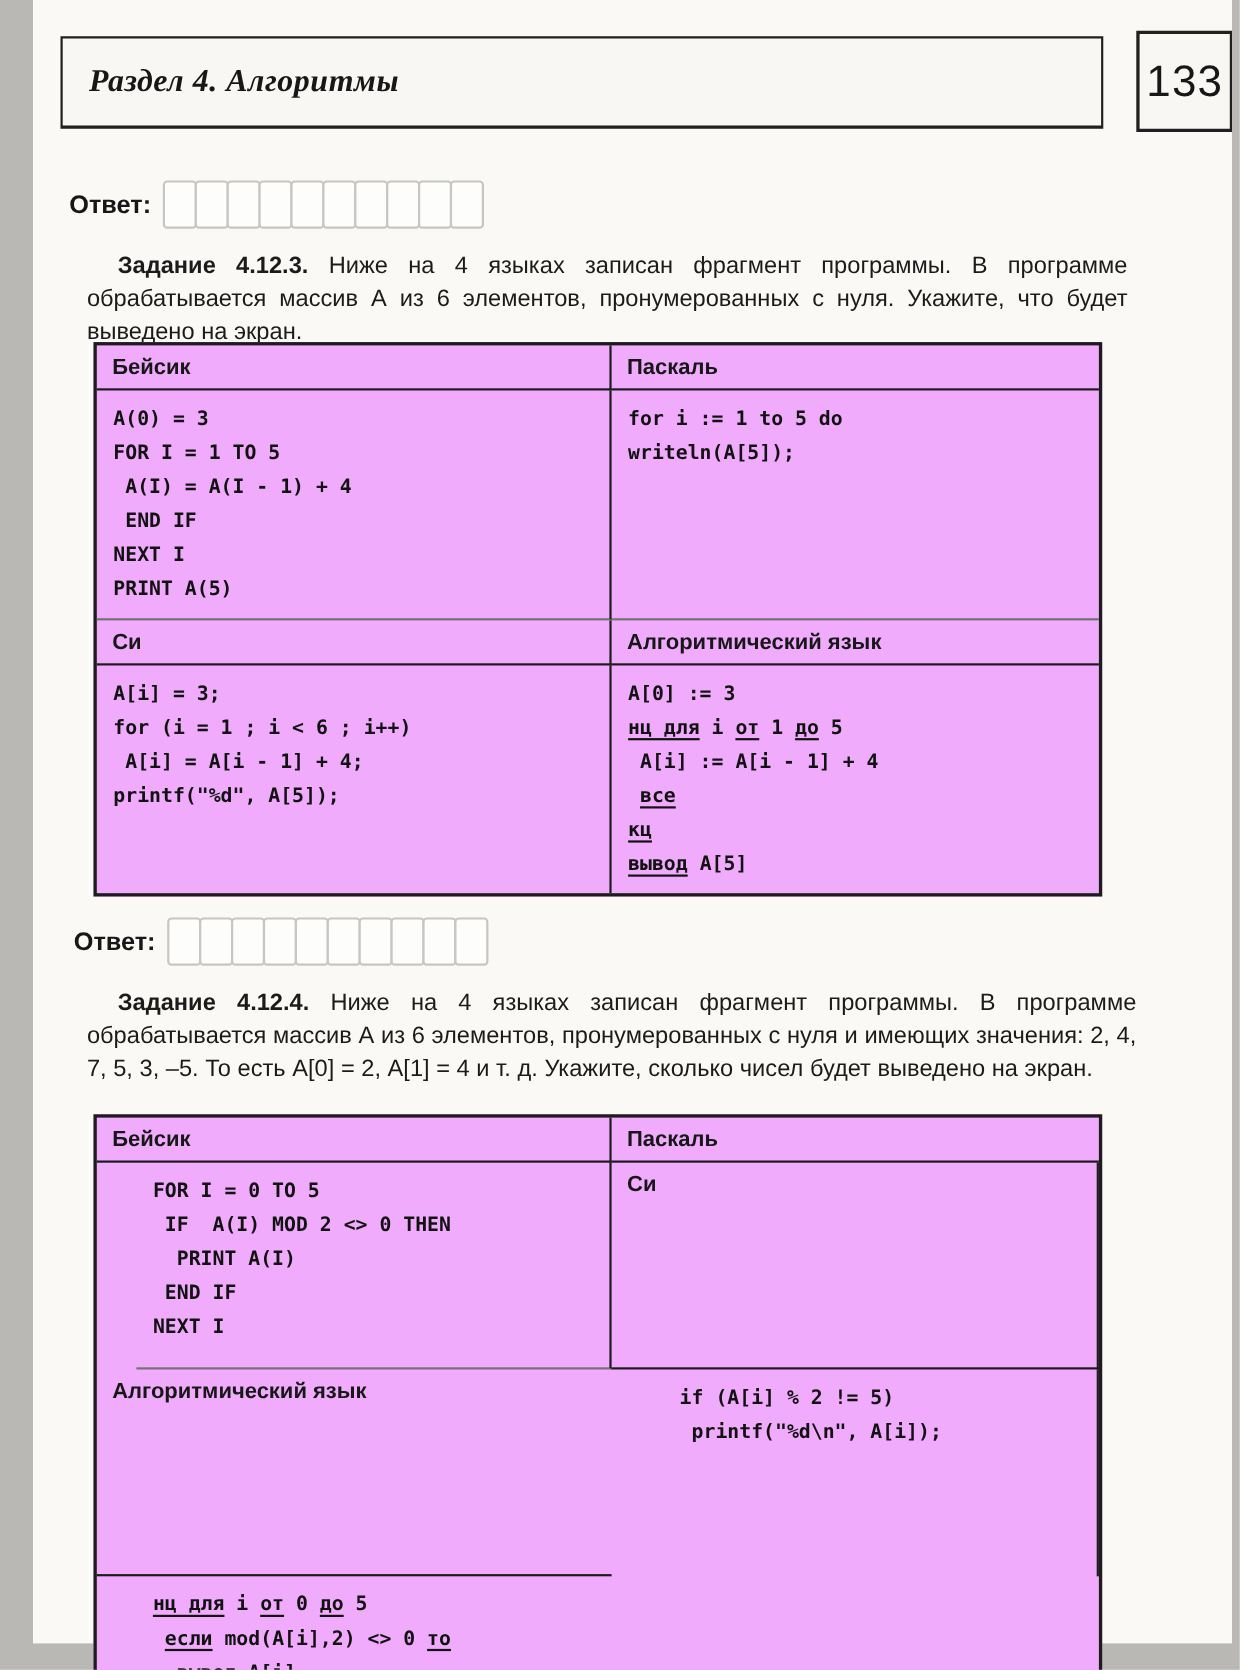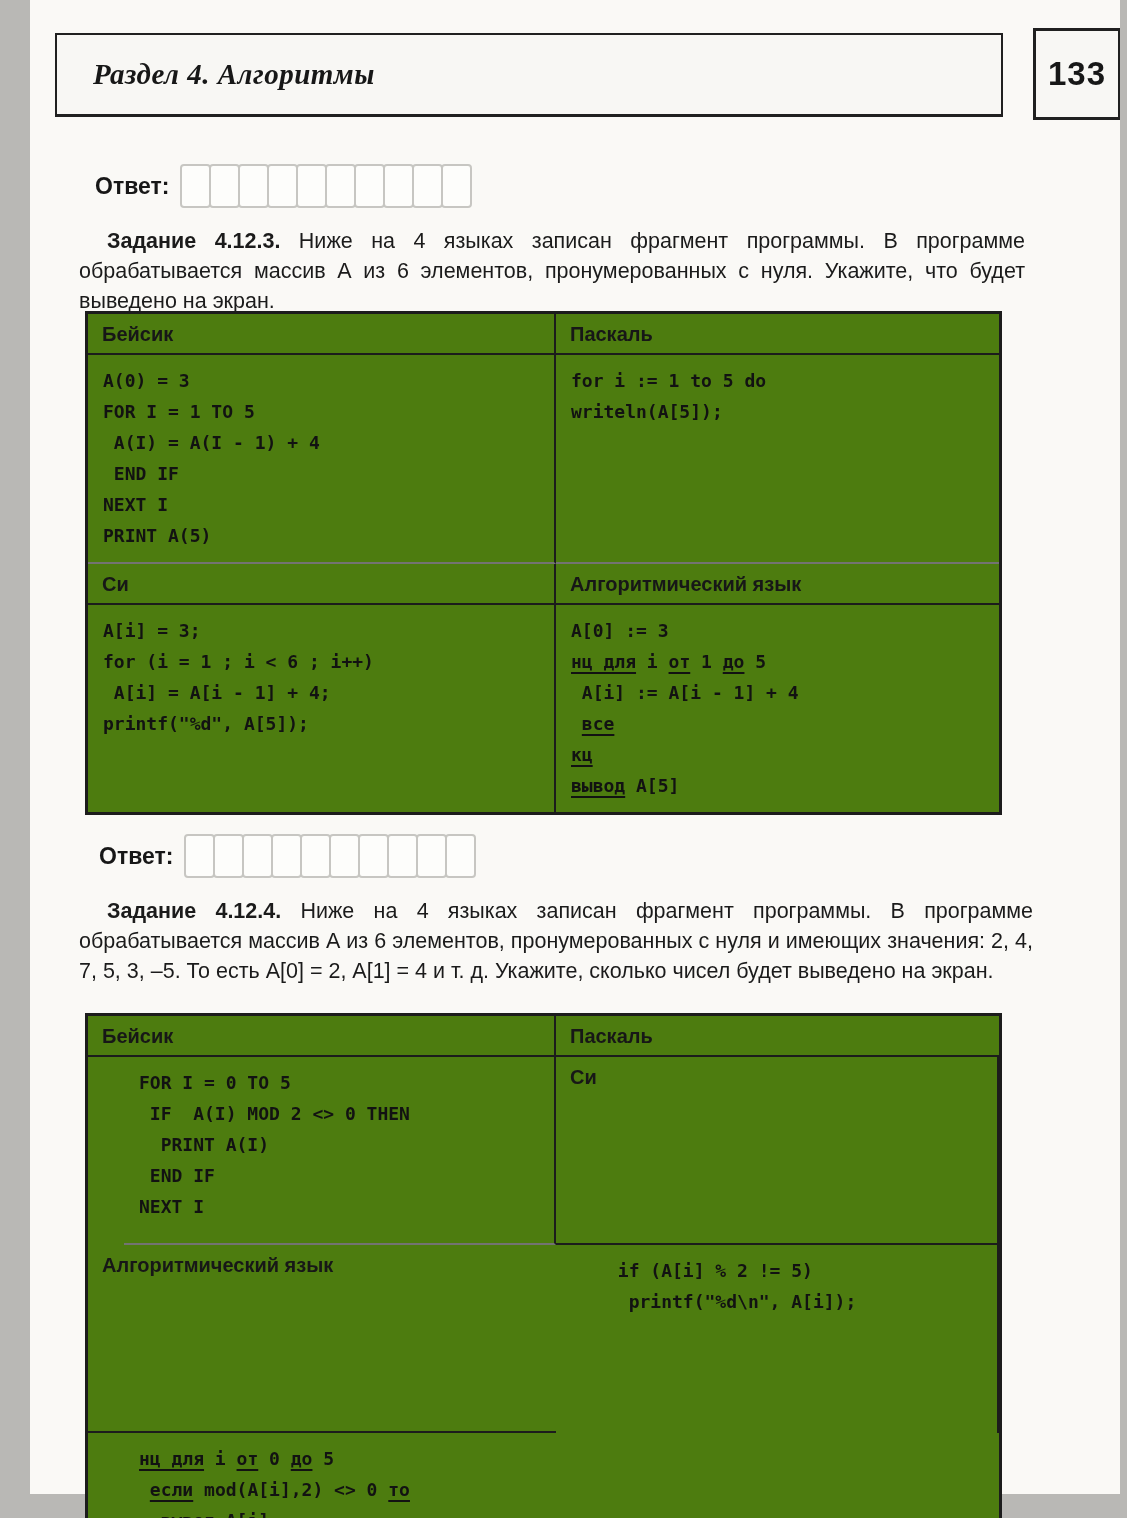--- a/index.html
+++ b/index.html
@@ -11,55 +11,55 @@
   }
   .page{
     position:absolute;left:30px;top:0;width:1090px;height:1494px;
     background:#faf9f6;
   }
   
   .header-box{
     position:absolute;left:25px;top:33px;width:948px;height:84px;
     border:2px solid #202020;border-bottom-width:3px;
     background:#f8f7f4;
-    display:flex;align-items:center;padding-left:36px;box-sizing:border-box;
+    display:flex;align-items:center;padding-left:24px;box-sizing:border-box;
   }
   .header-title{
     font-family:"Liberation Serif","DejaVu Serif",serif;
     font-style:italic;font-weight:bold;font-size:29px;letter-spacing:.5px;
   }
   .page-num-box{
     position:absolute;left:1003px;top:28px;width:87px;height:92px;
     border:3px solid #202020;border-right-width:2px;box-sizing:border-box;
     display:flex;align-items:center;justify-content:center;
     background:#f8f7f4;
   }
-  .page-num{font-weight:bold;font-size:33px;letter-spacing:1px;}
+  .page-num{font-weight:normal;font-size:40px;letter-spacing:1px;}
   
-  .answer-row{position:absolute;display:flex;align-items:center;gap:13px;margin-left:32px;}
+  .answer-row{position:absolute;display:flex;align-items:center;gap:13px;}
   .answer-label{font-weight:bold;font-size:23px;}
   .answer-cells{display:flex;align-items:center;}
   .answer-cell{
     width:27px;height:40px;background:#fdfdfb;
     border:2px solid #c7c6c2;border-radius:4px;margin-left:-2px;
   }
   .answer-row-1{left:33px;top:164px;}
   .answer-row-2{left:37px;top:834px;}
   
   .task-para{
     position:absolute;margin:16px;font-size:21.5px;line-height:30px;
     text-align:justify;text-indent:28px;color:#1b1b1b;
   }
   .task-para b{font-weight:bold;}
   .para-1{left:33px;top:210px;width:946px;}
   .para-2{left:33px;top:880px;width:954px;}
   
   .code-table{
     position:absolute;left:55px;width:917px;
-    border:3px solid #1c1c1c;background:#4d7c0f;
+    border:3px solid #1c1c1c;background:#f0abfc;
     display:grid;grid-template-columns:468px 1fr;box-sizing:border-box;
   }
   .table-1{top:311px;}
   .table-2{top:1013px;}
   .code-table .th{
     font-weight:bold;font-size:20px;
     padding:9px 12px 7px 14px;
     border-bottom:2px solid #1c1c1c;
   }
   .code-table .c-left{border-right:2px solid #1c1c1c;}

